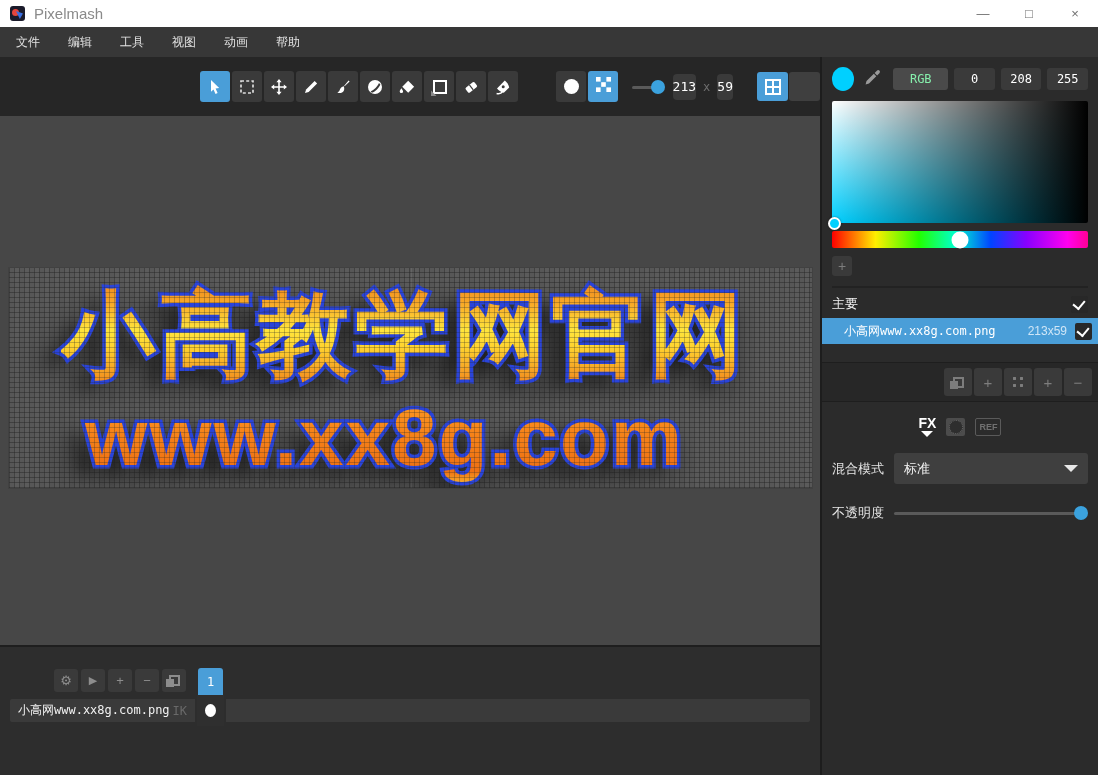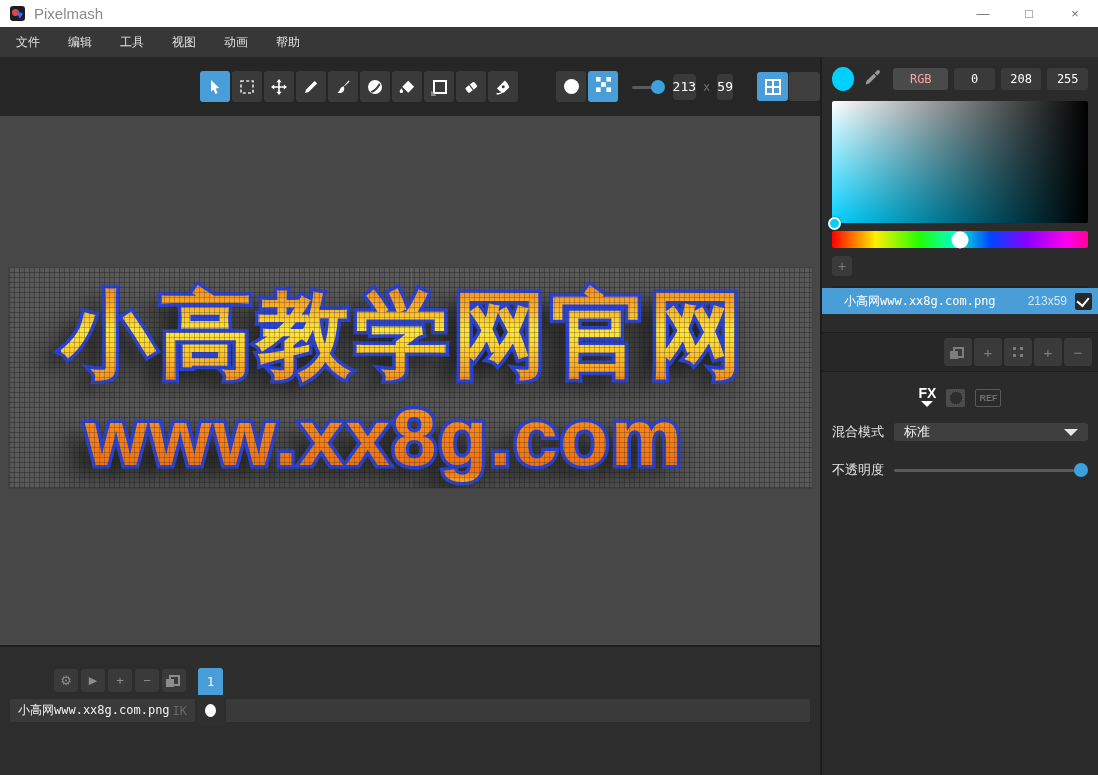--- a/index.html
+++ b/index.html
@@ -92,21 +92,21 @@
   .key-cell { position:absolute; left:197px; top:48px; width:27px; height:31px; background:#2f2f2f;
               display:flex; align-items:center; justify-content:center; }
   .key-dot { width:11px; height:13px; border-radius:50%; background:#fff; }
   .track-strip { position:absolute; left:226px; top:52px; width:584px; height:23px; background:#3a3a3a; border-radius:0 2px 2px 0; }
 
   
   .rp-sec { padding:10px 10px 0 10px; }
   .color-row { display:flex; align-items:center; }
   .swatch { width:24px; height:24px; border-radius:50%; }
   .dropper { margin-left:10px; }
-  .rgb-btn { margin-left:12px; width:60px; height:22px; background:#4a4a4a; border-radius:3px; color:#fca5a5;
+  .rgb-btn { margin-left:12px; width:60px; height:22px; background:#4a4a4a; border-radius:3px; color:#86efac;
              font-size:12px; display:flex; align-items:center; justify-content:center;
              font-family:"DejaVu Sans Mono", monospace; }
   .chan-box { margin-left:6px; width:44px; height:22px; background:#3a3a3a; border-radius:3px; color:#fff;
              font-size:12px; display:flex; align-items:center; justify-content:center;
              font-family:"DejaVu Sans Mono", monospace; }
   .sv-box { position:relative; margin-top:10px; height:122px; border-radius:2px;
             background:linear-gradient(to right, rgba(0,0,0,0), #000), linear-gradient(to bottom, #fff, #00d0ff); }
   .sv-handle { position:absolute; left:-4px; bottom:-7px; width:13px; height:13px; border-radius:50%;
                border:2px solid #fff; background:#00d0ff; box-shadow:0 0 2px rgba(0,0,0,.5); }
   .hue-bar { position:relative; margin-top:8px; height:17px; border-radius:2px;
@@ -129,32 +129,32 @@
   .layer-btns { margin-top:18px; background:#272727; border-top:1px solid #1e1e1e; border-bottom:1px solid #1e1e1e;
                 height:40px; display:flex; align-items:center; justify-content:flex-end; padding-right:6px; }
   .lb { width:28px; height:28px; background:#3a3a3a; border-radius:3px; margin-left:2px; color:#7d7d7d;
         display:flex; align-items:center; justify-content:center; font-size:15px; }
   .lb-dup { width:11px; height:11px; border:2px solid #7d7d7d; position:relative; }
   .lb-dup::after { content:""; position:absolute; left:-5px; top:2px; width:8px; height:8px; background:#7d7d7d; }
   .lb-dots { width:14px; height:14px;
              background-image:radial-gradient(#7d7d7d 1.4px, transparent 1.6px);
              background-size:7px 7px; background-position:0 0; }
 
-  .fx-row { display:flex; align-items:flex-end; justify-content:center; gap:10px; margin-top:14px; }
+  .fx-row { display:flex; align-items:center; justify-content:center; gap:10px; margin-top:14px; }
   .fx-ic { color:#fff; font-weight:bold; font-size:14px; text-align:center; line-height:1; }
   .fx-ic .caret { width:0; height:0; border-left:6px solid transparent; border-right:6px solid transparent;
                   border-top:6px solid #fff; margin:1px auto 0; }
   .mask-ic { width:19px; height:18px; background:#4c4c4c; border-radius:2px; position:relative; overflow:hidden; }
   .mask-ic::after { content:""; position:absolute; right:2px; top:2px; width:12px; height:12px; border-radius:50%;
                     background:#2e2e2e; border:1px dotted #666; }
   .ref-ic { border:1px solid #5a5a5a; color:#707070; font-size:9px; font-weight:bold; padding:3px 3px; border-radius:2px; }
 
   .blend-row { display:flex; align-items:center; margin-top:16px; padding:0 10px; }
   .rp-label { color:#e5e5e5; font-size:13px; }
-  .dropdown { flex:1; margin-left:10px; height:18px; background:#3f3f3f; border-radius:3px; display:flex;
+  .dropdown { flex:1; margin-left:10px; height:31px; background:#3f3f3f; border-radius:3px; display:flex;
               align-items:center; padding:0 10px; color:#f2f2f2; font-size:13px; }
   .dd-caret { margin-left:auto; width:0; height:0; border-left:7px solid transparent; border-right:7px solid transparent; border-top:7px solid #e8e8e8; }
 
   .opacity-row { display:flex; align-items:center; margin-top:20px; padding:0 12px 0 10px; }
   .op-slider { flex:1; margin-left:10px; position:relative; height:14px; }
   .op-slider .track { position:absolute; left:0; right:0; top:6px; height:3px; background:#5a5a5a; border-radius:2px; }
   .op-slider .handle { position:absolute; right:-2px; top:0; width:14px; height:14px; border-radius:50%; background:#3ba2de; }
 
   .add-fx-wrap { display:flex; justify-content:center; margin-top:32px; }
   .add-fx-btn { width:106px; height:30px; background:#4e4e4e; border-radius:3px; color:#fff; font-size:13px;
@@ -353,20 +353,24 @@
       <div class="sv-box">
         <div class="sv-handle"></div>
       </div>
       <div class="hue-bar">
         <div class="hue-handle"></div>
       </div>
       <div class="plus-btn">+</div>
       <div class="rp-div"></div>
     </div>
 
+    <div class="layer-group-row">
+      <div class="layer-group-label">主要</div>
+      <div class="checkbox"></div>
+    </div>
     <div class="layer-row">
       <div class="layer-name">小高网www.xx8g.com.png</div>
       <div class="layer-size">213x59</div>
       <div class="checkbox"></div>
     </div>
 
     <div class="layer-btns">
       <div class="lb">
         <div class="lb-dup"></div>
       </div>

